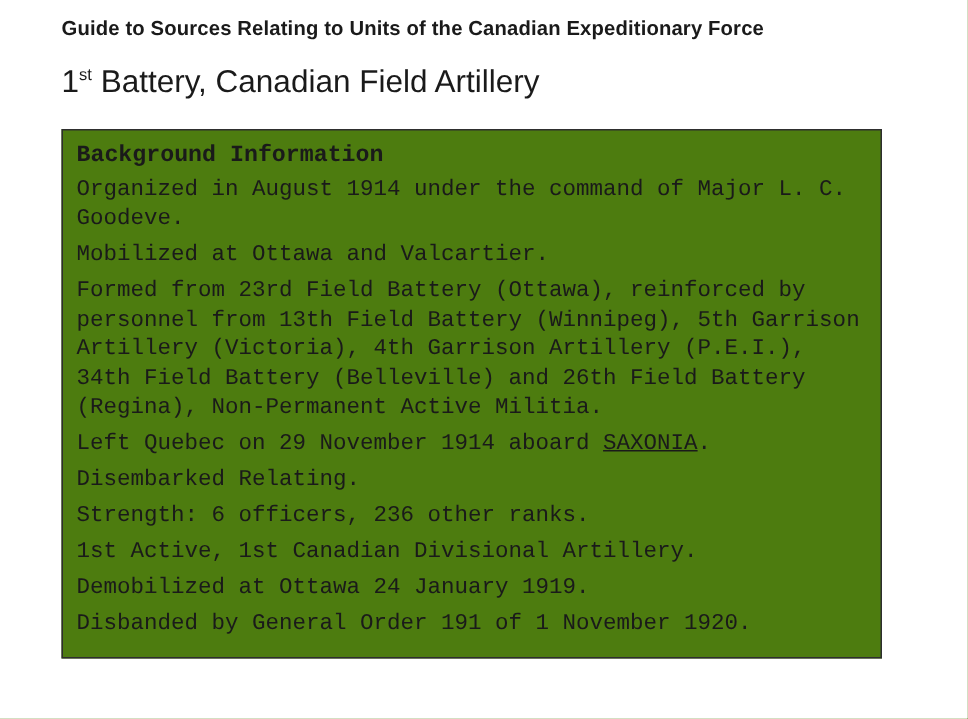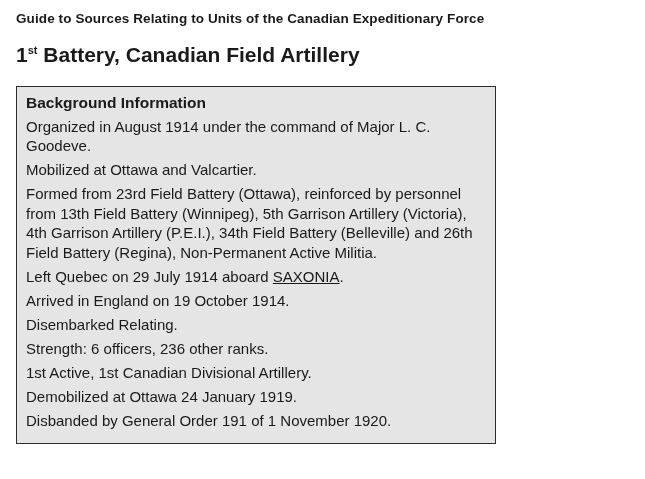--- a/index.html
+++ b/index.html
@@ -5,43 +5,44 @@
   * { margin: 0; padding: 0; box-sizing: border-box; }
   html, body { background: #ffffff; }
   body {
     width: 645px;
     height: 479px;
     font-family: "Liberation Sans", sans-serif;
     color: #1a1a1a;
     overflow: hidden;
   }
   .page {
-    padding: 11px 16px 0 16px;
+    padding: 11px 16px 0 41px;
   }
   .kicker {
     font-size: 13.5px;
     font-weight: bold;
     letter-spacing: 0.1px;
   }
   .unit-title {
     margin-top: 17px;
     font-size: 21px;
-    font-weight: bold;
+    font-weight: normal;
   }
   .unit-title sup {
     font-size: 11px;
     vertical-align: super;
     line-height: 0;
   }
   .info-box {
     margin-top: 19px;
-    width: 480px;
+    width: 547px;
     border: 1.5px solid #2e2e2e;
     padding: 7px 10px 8px 9px;
-    background: #e5e5e5;
+    background: #4d7c0f;
+    font-family: Liberation Mono, monospace;
   }
   .info-heading {
     font-size: 15.5px;
     font-weight: bold;
     margin-bottom: 4px;
   }
   .info-box p {
     font-size: 15px;
     line-height: 19.5px;
     margin: 4.5px 0;
@@ -63,23 +64,22 @@
   <div class="info-box">
 
     <div class="info-heading">Background Information</div>
 
     <p>Organized in August 1914 under the command of Major L. C. Goodeve.</p>
 
     <p>Mobilized at Ottawa and Valcartier.</p>
 
     <p>Formed from 23rd Field Battery (Ottawa), reinforced by personnel from 13th Field Battery (Winnipeg), 5th Garrison Artillery (Victoria), 4th Garrison Artillery (P.E.I.), 34th Field Battery (Belleville) and 26th Field Battery (Regina), Non-Permanent Active Militia.</p>
 
-    <p><span>Left Quebec on 29 July 1914 aboard </span><span class="ship-name">SAXONIA</span><span>.</span></p>
+    <p><span>Left Quebec on 29 November 1914 aboard </span><span class="ship-name">SAXONIA</span><span>.</span></p>
 
-    <p>Arrived in England on 19 October 1914.</p>
 
     <p>Disembarked Relating.</p>
 
     <p>Strength: 6 officers, 236 other ranks.</p>
 
 
     <p>1st Active, 1st Canadian Divisional Artillery.</p>
 
     <p>Demobilized at Ottawa 24 January 1919.</p>
 

